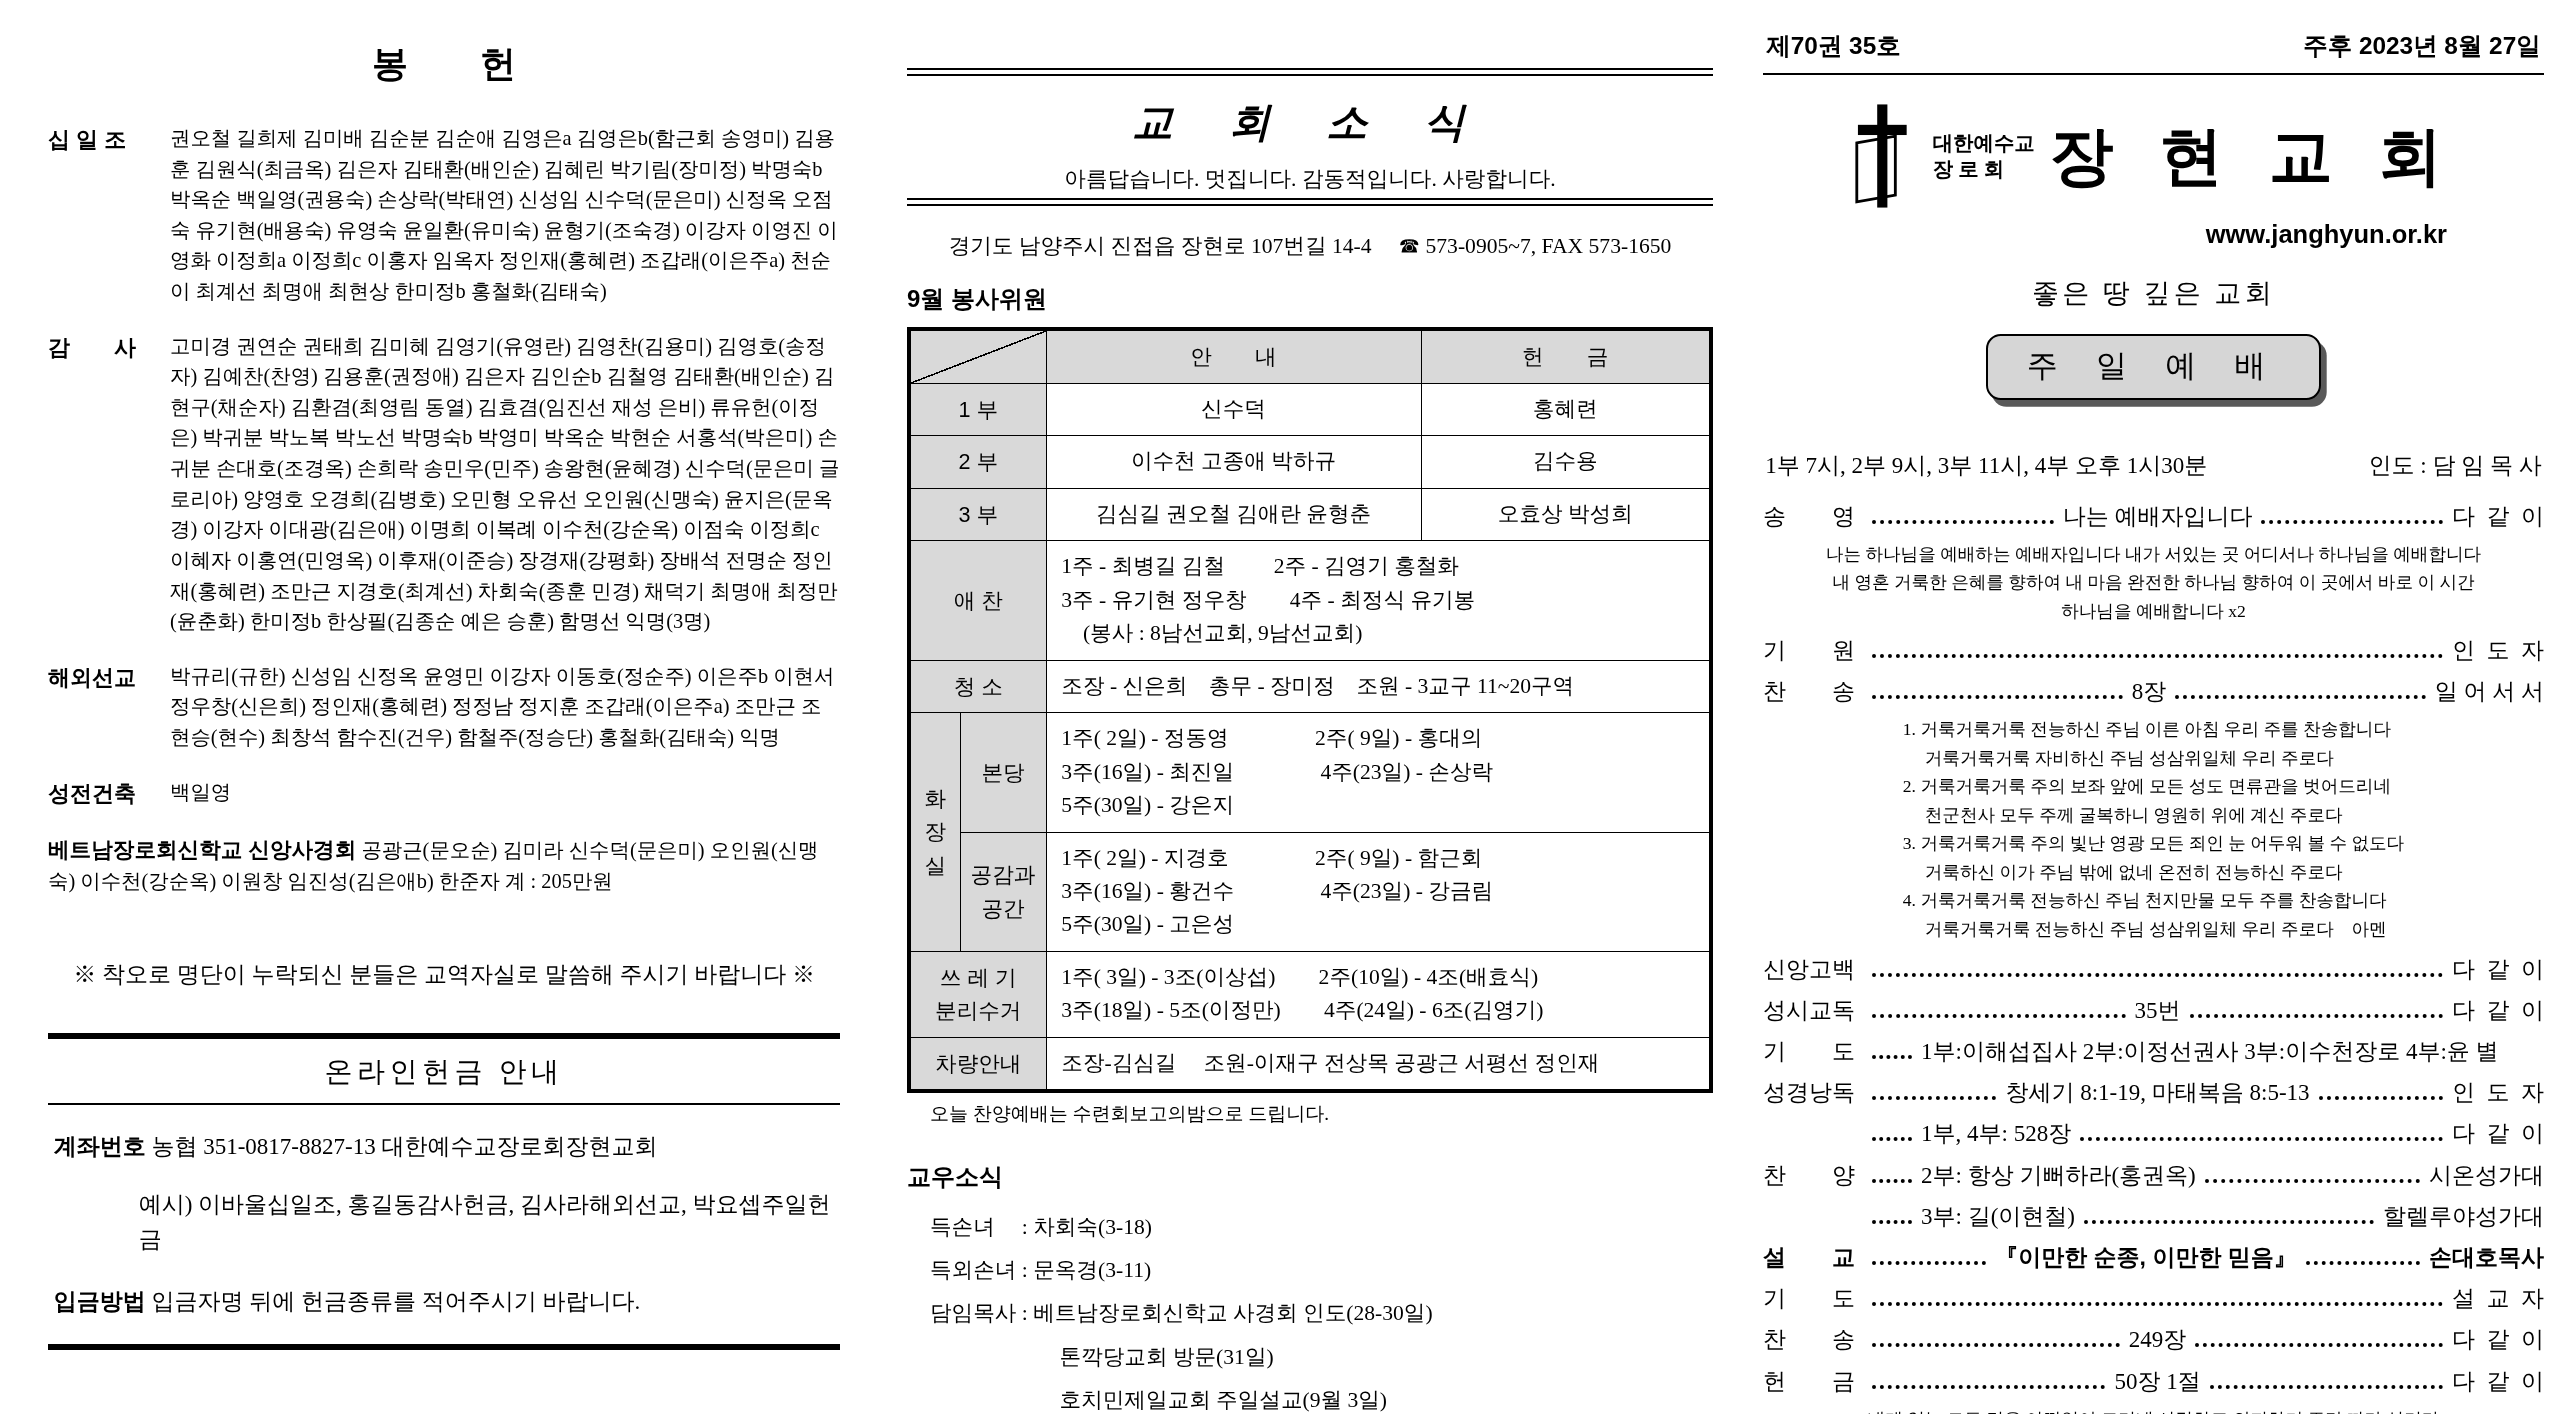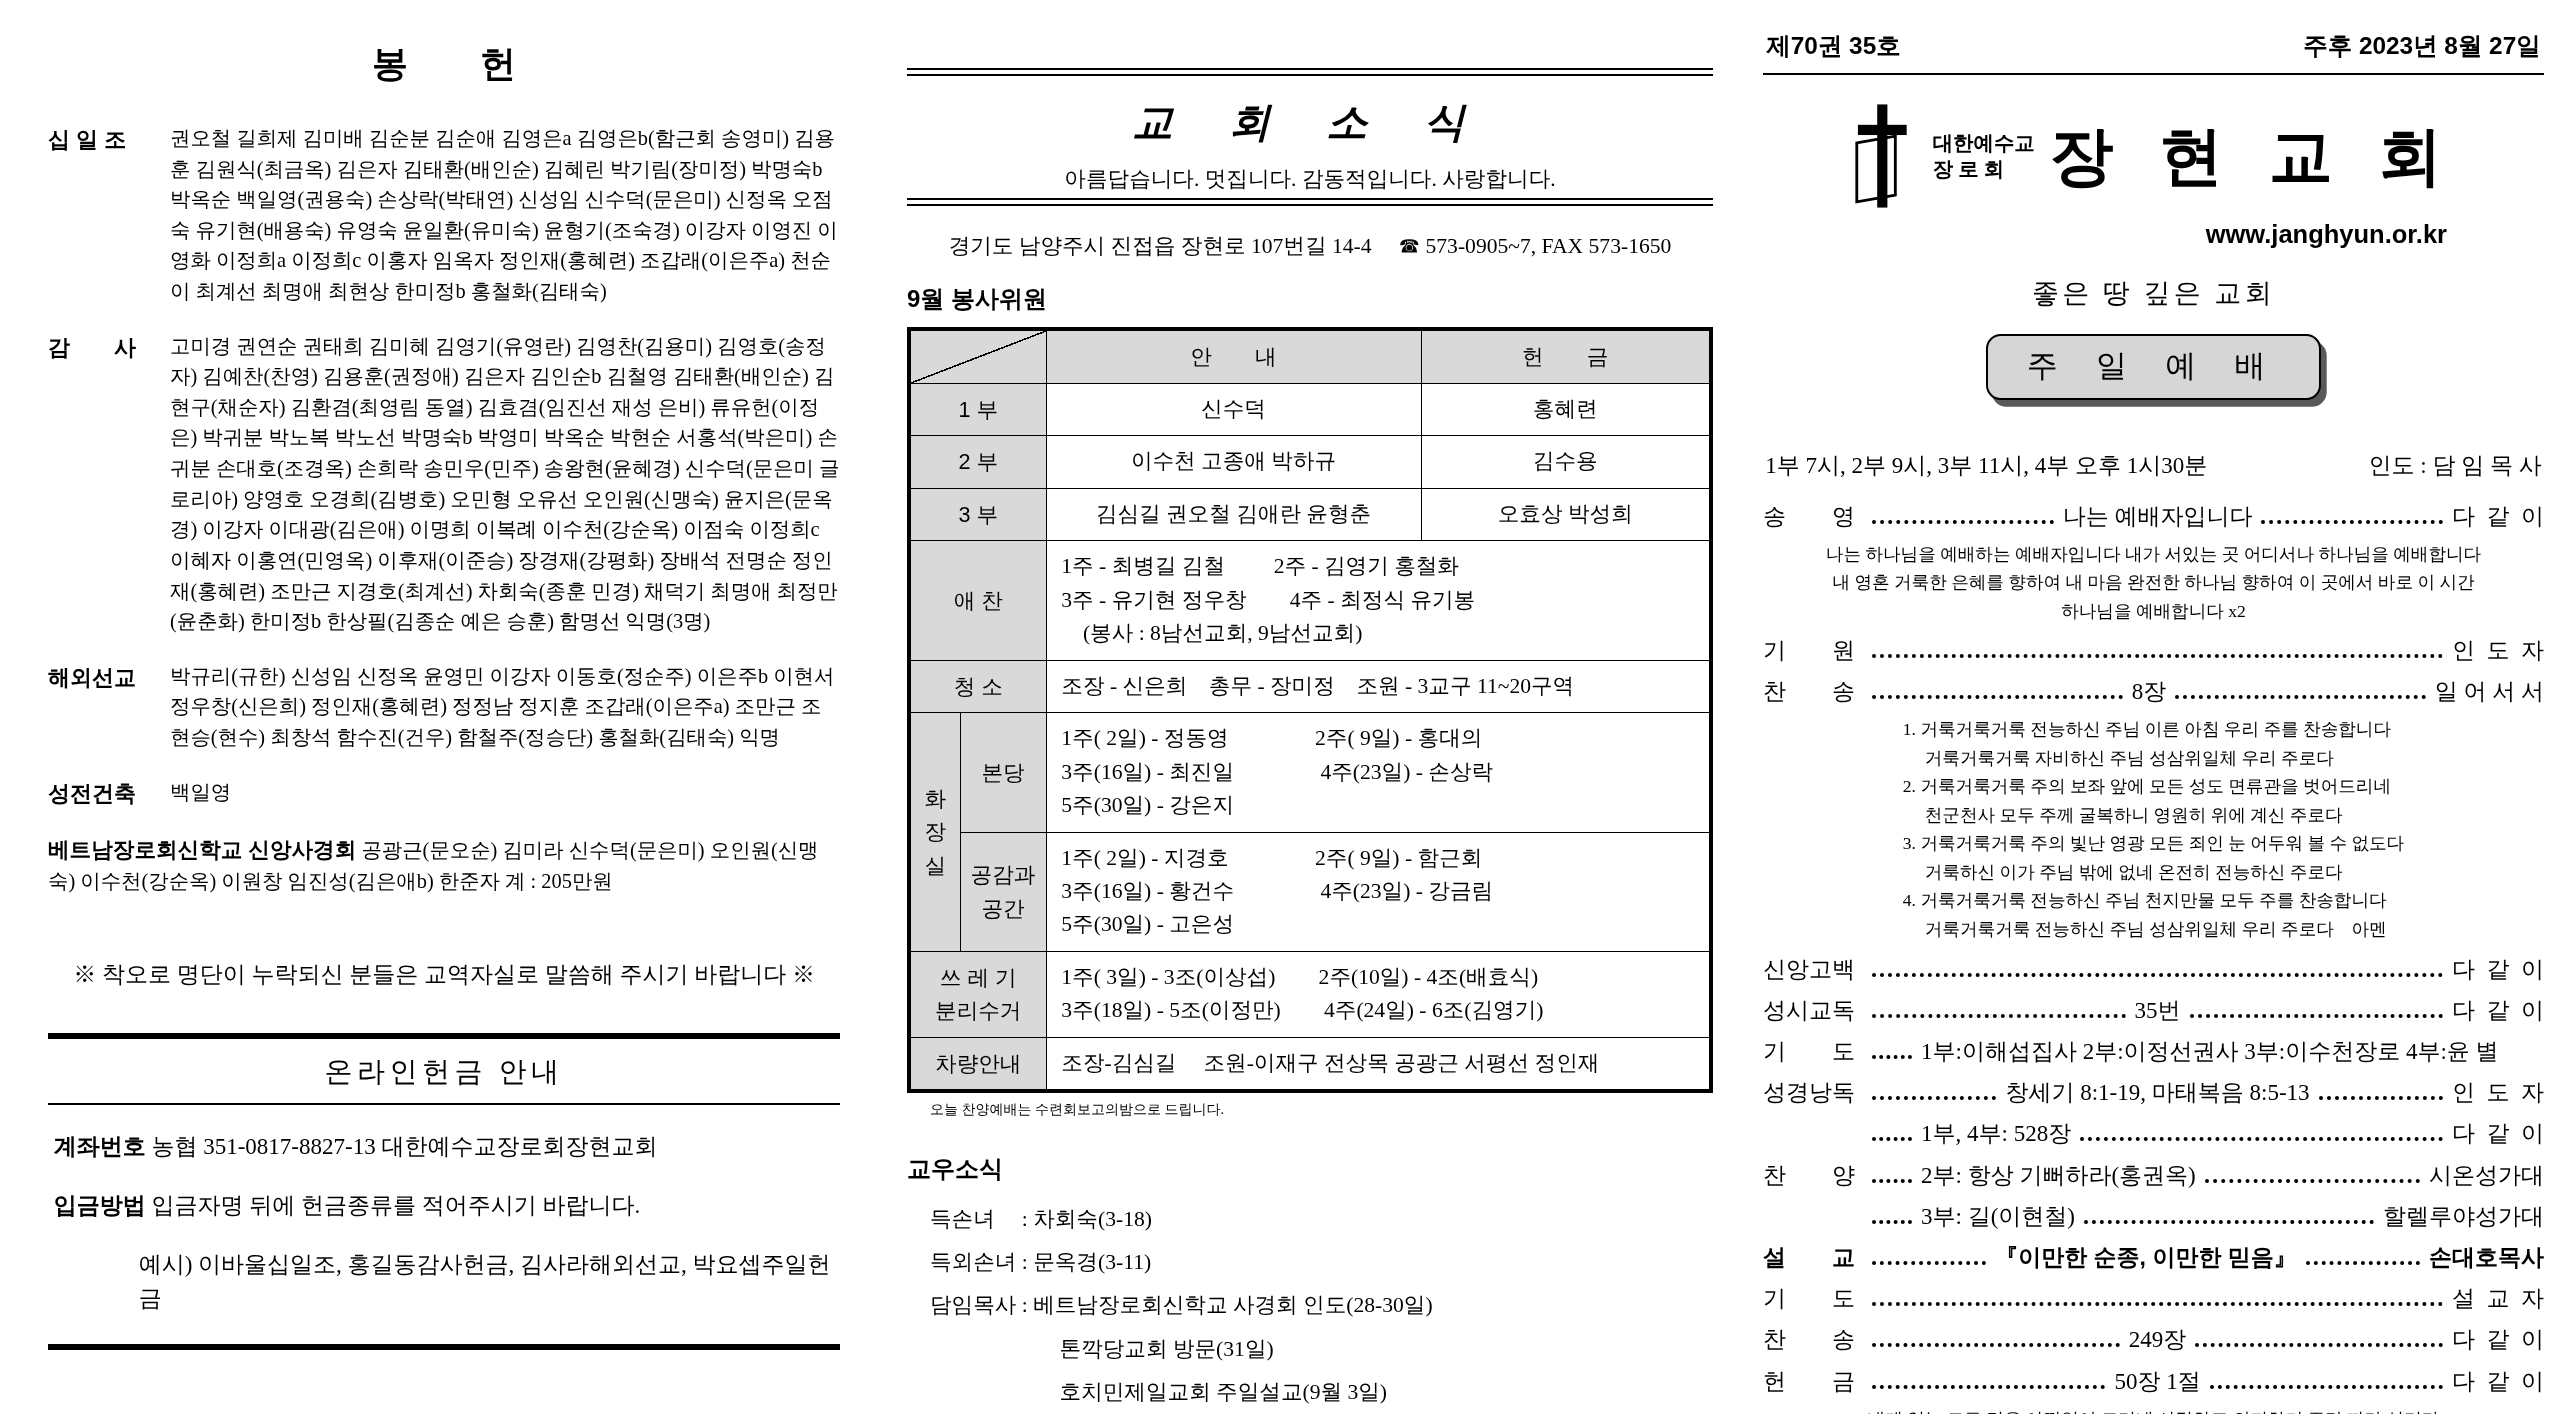--- a/index.html
+++ b/index.html
@@ -34,21 +34,21 @@
   .mid-title { text-align:center; font-size:41px; font-weight:bold; letter-spacing:23px; margin:19.3px 0 13.6px;font-style:italic; }
   .mid-sub { text-align:center; font-size:21.6px; margin-bottom:5px; }
   .mid-addr { text-align:center; font-size:21.6px; margin:25px 0 20.4px; }
   .sec-h { font-size:24px; font-weight:bold; font-family:"Liberation Sans","DejaVu Sans",sans-serif; margin:23px 0 12.5px; }
   table.duty { width:100%; border-collapse:collapse; font-size:21.6px; border:4px solid #000; }
   table.duty td { border:1.7px solid #000; padding:9px 8px; text-align:center; vertical-align:middle; line-height:1.55; }
   table.duty td.lbl { background:#d9d9d9; font-family:"Liberation Sans","DejaVu Sans",sans-serif; white-space:pre-line; }
   table.duty td.left { text-align:left; padding-left:14.8px; white-space:pre-line; }
   td.diag { background:#d9d9d9 ;
     background-image:linear-gradient(to bottom right, rgba(0,0,0,0) 49.2%, #000 49.2%, #000 50.8%, rgba(0,0,0,0) 50.8%), linear-gradient(#d9d9d9,#d9d9d9); }
-  .body-line { font-size:14px; margin:5.7px 0 5.7px 23px; line-height:1.6; }
+  .body-line { font-size:19px; margin:5.7px 0 5.7px 23px; line-height:1.6; }
   .news-lines { font-size:21.6px; margin-left:23px; line-height:2.0; white-space:pre-line; }
 
   
   .r-hdr { display:flex; justify-content:space-between; font-size:24.4px; font-weight:bold;
            font-family:"Liberation Sans","DejaVu Sans",sans-serif; border-bottom:2.8px solid #000; padding:0 3.4px 11.4px; }
   .logo-row { display:flex; align-items:center; justify-content:center; gap:14.8px; margin-top:27px; }
   .logo-denom { font-size:20.4px; font-weight:bold; line-height:1.25; white-space:pre-line; }
   .logo-church { font-size:64px; font-weight:bold; letter-spacing:14.8px; white-space:nowrap; }
   .logo-url { text-align:right; padding-right:97px; font-size:25.5px; font-weight:bold; margin-top:8px; font-family:"Liberation Sans","DejaVu Sans",sans-serif; }
   .slogan { text-align:center; font-size:27px; margin-top:26px; letter-spacing:3.4px; }
@@ -97,25 +97,25 @@
     </div>
 
     <div class="don-notice">※ 착오로 명단이 누락되신 분들은 교역자실로 말씀해 주시기 바랍니다 ※</div>
 
     <div class="online-box">
       <div class="online-title">온라인헌금 안내</div>
       <div class="online-row">
         <span class="fld">계좌번호</span>
         <span>농협 351-0817-8827-13 대한예수교장로회장현교회</span>
       </div>
+      <div class="online-row example">예시) 이바울십일조, 홍길동감사헌금, 김사라해외선교, 박요셉주일헌금</div>
       <div class="online-row">
         <span class="fld">입금방법</span>
         <span>입금자명 뒤에 헌금종류를 적어주시기 바랍니다.</span>
       </div>
-      <div class="online-row example">예시) 이바울십일조, 홍길동감사헌금, 김사라해외선교, 박요셉주일헌금</div>
     </div>
   </div>
 
   <div class="col col-mid">
     <div class="rule-double"></div>
     <div class="mid-title">교 회 소 식</div>
     <div class="mid-sub">아름답습니다. 멋집니다. 감동적입니다. 사랑합니다.</div>
     <div class="rule-double"></div>
     <div class="mid-addr">경기도 남양주시 진접읍 장현로 107번길 14-4　 ☎ 573-0905~7, FAX 573-1650</div>
 

